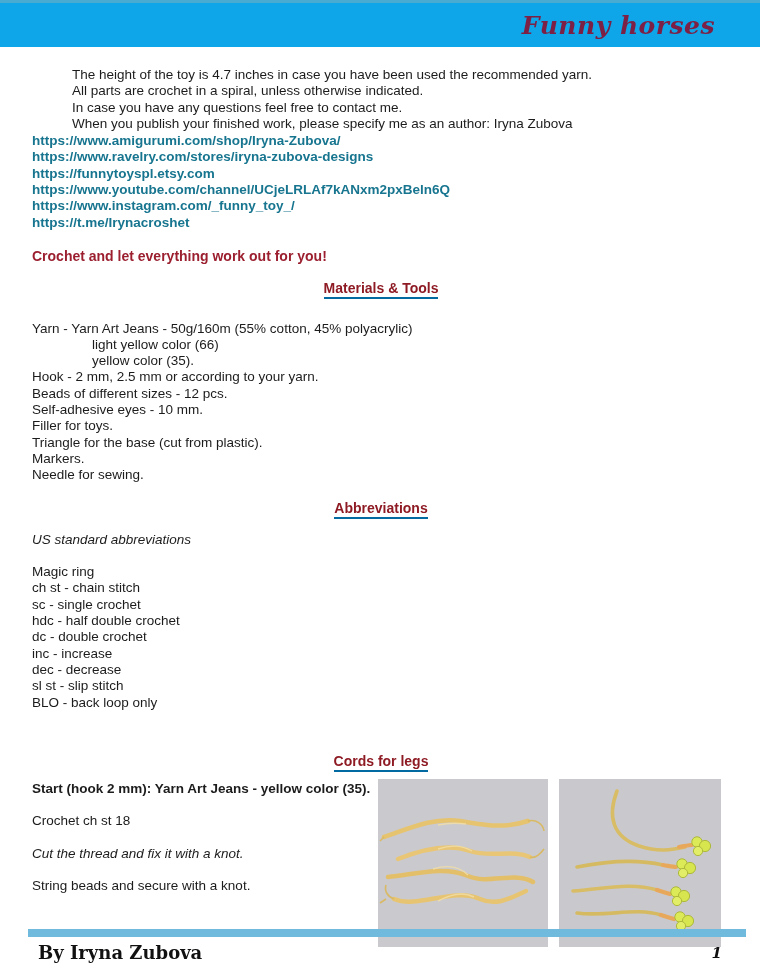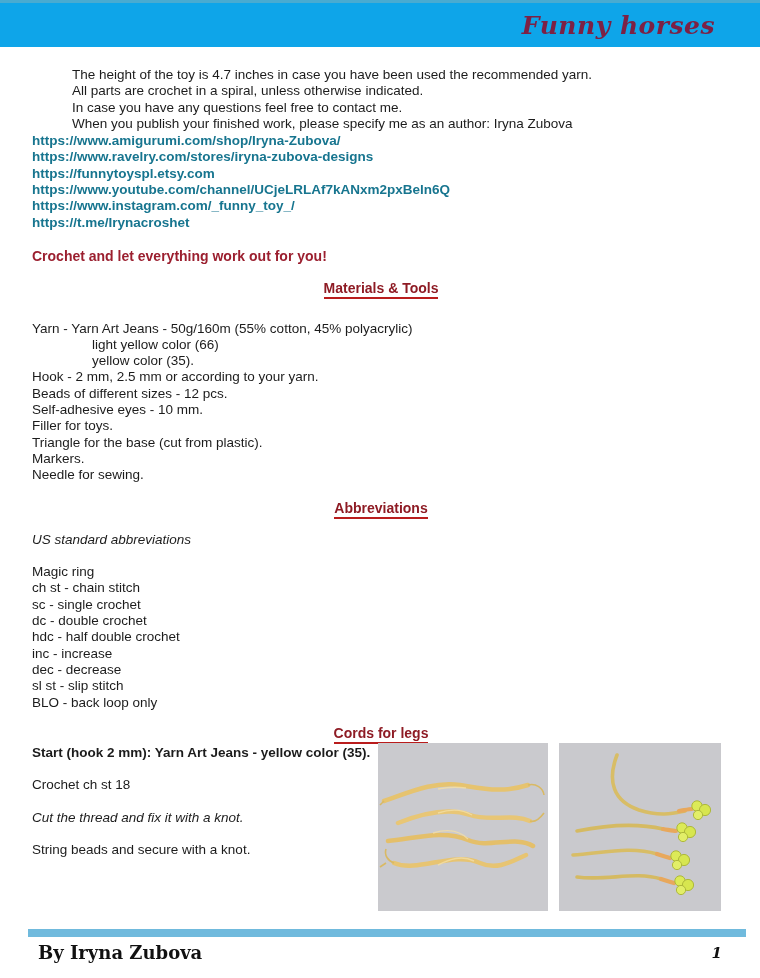--- a/index.html
+++ b/index.html
@@ -26,31 +26,31 @@
     display:block; color:#17758f; font-weight:bold; text-decoration:none;
     line-height:16.3px; white-space:nowrap;
   }
   .motto {
     margin-top:17px; color:#9b1f2f; font-weight:bold; font-size:14px;
   }
   .section-heading {
     text-align:center; margin-top:16px; font-size:14px;
   }
   .section-heading span {
-    color:#8e1b24; font-weight:bold; border-bottom:2px solid #b91c1c;
+    color:#8e1b24; font-weight:bold; border-bottom:2px solid #0369a1;
     padding-bottom:1px;
   }
   .materials { margin-top:24px; }
   .materials div, .abbr-list div { white-space:nowrap; }
   .indent { margin-left:60px; }
   .abbr-sub { font-style:italic; margin-top:16px; }
   .abbr-list { margin-top:16px; }
-  .gap-lg { margin-top:14px; }
-  
-  .cords-row { display:flex; margin-top:2px; align-items:flex-start; }
+  .gap-lg { margin-top:42px; }
+  
+  .cords-row { display:flex; margin-top:10px; align-items:flex-start; }
   .cords-text { width:346px; padding-top:2px; }
   .cords-text p { margin-bottom:16px; }
   .b { font-weight:bold; }
   .i { font-style:italic; }
   .photos { display:flex; gap:11px; }
   .photo {
     background:linear-gradient(135deg,#cdcdd1 0%,#c7c7cb 45%,#cfcfd3 100%);
     box-shadow:inset 0 0 12px rgba(255,255,255,0.5);
   }
   .photo svg { display:block; }
@@ -115,22 +115,22 @@
     </div>
 
     <div class="section-heading">
       <span>Abbreviations</span>
     </div>
     <div class="abbr-sub">US standard abbreviations</div>
     <div class="abbr-list">
       <div>Magic ring</div>
       <div>ch st - chain stitch</div>
       <div>sc - single crochet</div>
+      <div>hdc - half double crochet</div>
       <div>dc - double crochet</div>
-      <div>hdc - half double crochet</div>
       <div>inc - increase</div>
       <div>dec - decrease</div>
       <div>sl st - slip stitch</div>
       <div>BLO - back loop only</div>
     </div>
 
     <div class="section-heading gap-lg">
       <span>Cords for legs</span>
     </div>
 

